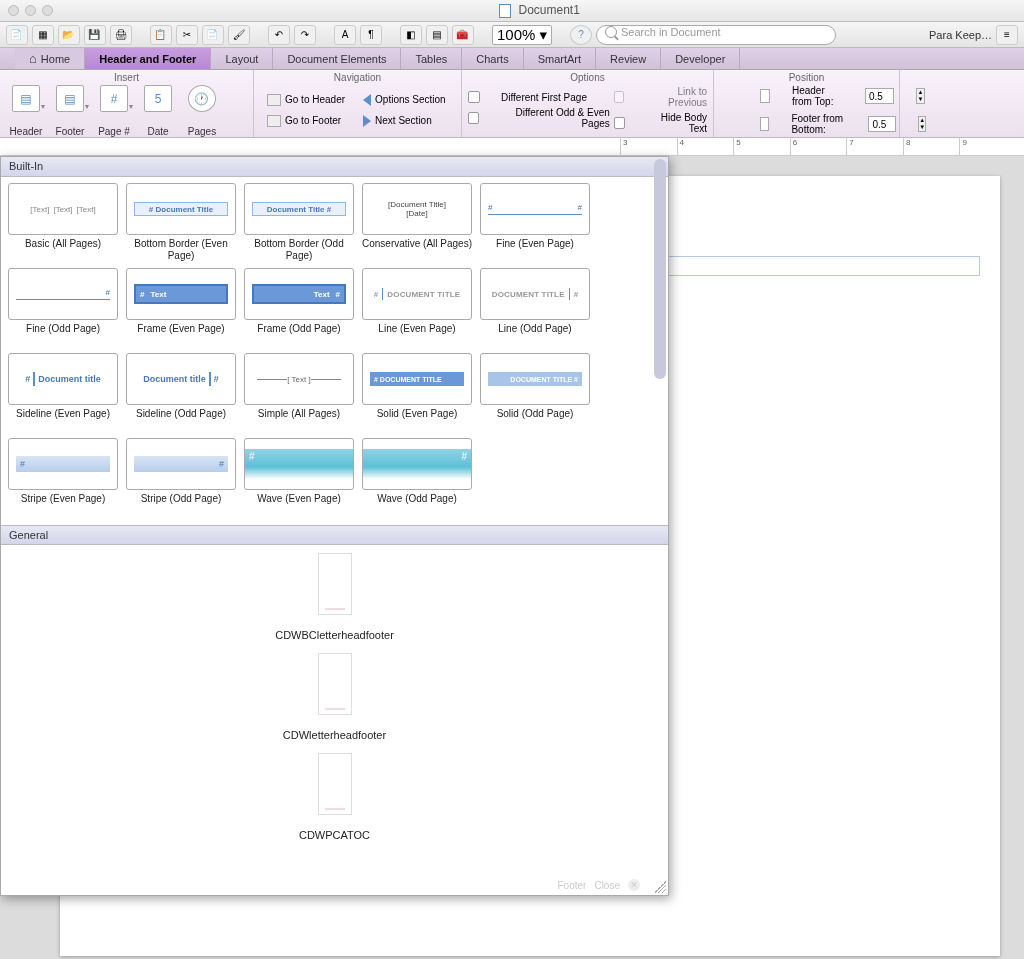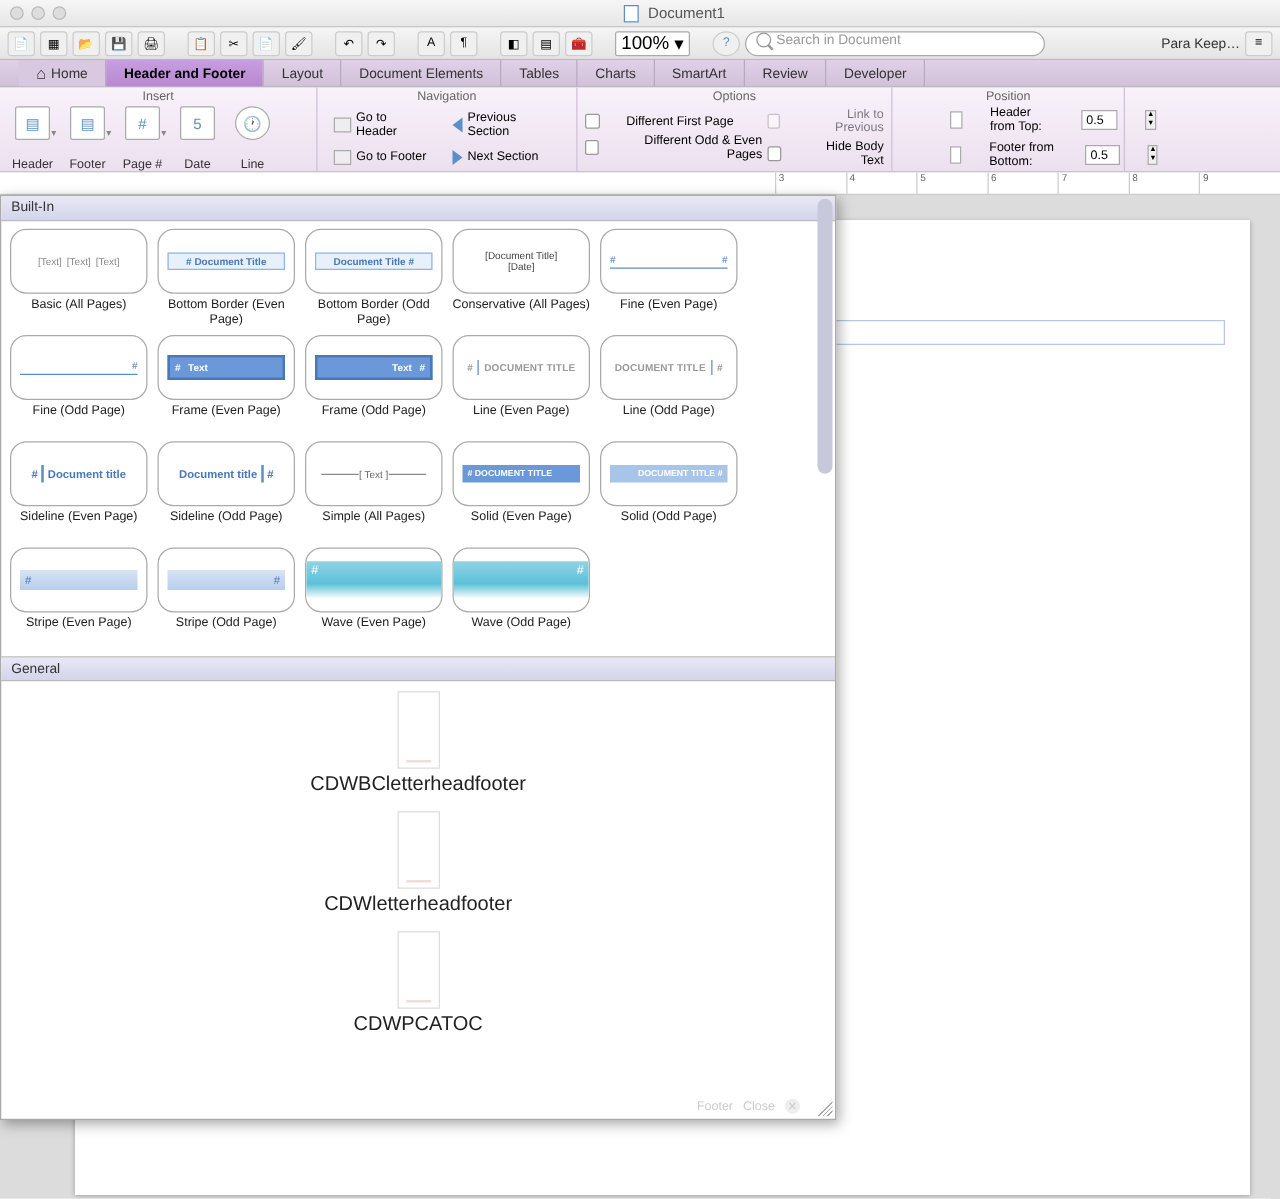--- a/index.html
+++ b/index.html
@@ -60,21 +60,21 @@
 
 .doc-area { position:absolute; top:156px; left:0; right:0; bottom:0; background:#dcdcdc; overflow:hidden; }
 .page { position:absolute; left:60px; top:20px; width:940px; height:780px; background:#fff; box-shadow:0 1px 4px rgba(0,0,0,0.3); }
 .page-hf { position:absolute; left:120px; top:80px; right:20px; height:20px; border:1px solid #b6c8e6; }
 
 
 .gallery { position:absolute; left:0; top:156px; width:669px; height:740px; background:#fff; border:1px solid #aaa; box-shadow:2px 3px 10px rgba(0,0,0,0.35); }
 .gal-header { height:20px; background:linear-gradient(#e8e8f4,#d4d4ec); border-bottom:1px solid #bbb; font-size:11px; color:#333; padding:3px 8px; }
 .gal-body { padding:6px; display:grid; grid-template-columns:repeat(5, 112px); gap:6px 6px; align-content:start; }
 .gitem { display:flex; flex-direction:column; align-items:center; }
-.thumb { width:110px; height:52px; border:1px solid #aaa; border-radius:13px; background:#fff; display:flex; align-items:center; justify-content:center; font-size:9px; color:#5a8fc8; position:relative; overflow:hidden; padding:4px; }
+.thumb { width:110px; height:52px; border:1px solid #aaa; border-radius:3px; background:#fff; display:flex; align-items:center; justify-content:center; font-size:9px; color:#5a8fc8; position:relative; overflow:hidden; padding:4px; }
 .glabel { font-size:10px; color:#222; text-align:center; margin-top:3px; line-height:12px; min-height:24px; }
 
 
 .t-basic { gap:4px; color:#888; }
 .t-basic span { font-size:8px; }
 .t-bbe { flex-direction:column; gap:0; }
 .t-bbe .bar,.t-bbo .bar { width:94px; height:14px; border:1px solid #8fb6e6; background:#e8f0fb; display:flex; align-items:center; justify-content:center; font-size:8px; font-weight:bold; color:#4878b8; }
 .t-bbo { flex-direction:column; gap:0; }
 .t-cons { flex-direction:column; color:#444; font-size:8px; }
 .t-fine .line, .t-fineo .line { width:94px; height:12px; border-bottom:1px solid #5a8fc8; text-align:right; color:#4878b8; font-size:8px; }
@@ -91,21 +91,21 @@
 .t-solid .bar { width:94px; height:14px; background:#6a98d8; color:#fff; font-size:7px; font-weight:bold; display:flex; align-items:center; padding:0 4px; }
 .t-solid2 .bar { background:#a8c4e8; }
 .t-stripe .bar { width:94px; height:16px; background:linear-gradient(#d8e4f4,#b8cceb); color:#4878b8; font-size:9px; display:flex; align-items:center; padding:0 4px; }
 .t-wave .bar { width:100%; height:30px; background:linear-gradient(180deg,#8fd4e4 0%,#5cc0d8 60%,#fff 100%); color:#fff; font-size:10px; padding:2px 4px; }
 
 .gal-header2 { height:20px; background:linear-gradient(#e8e8f4,#d4d4ec); border-top:1px solid #bbb; border-bottom:1px solid #bbb; font-size:11px; color:#333; padding:3px 8px; margin-top:2px; }
 .general-list { padding:8px; display:flex; flex-direction:column; align-items:center; gap:12px; height:360px; overflow:hidden; }
 .genitem { width:260px; display:flex; flex-direction:column; align-items:center; }
 .genthumb { width:34px; height:62px; background:#fff; border:1px solid #ddd; position:relative; }
 .genthumb:after { content:""; position:absolute; bottom:4px; left:6px; right:6px; height:2px; background:#d8a8a8; opacity:0.4; }
-.genlabel { font-size:16px; color:#222; margin-top:4px; }
+.genlabel { font-size:11px; color:#222; margin-top:14px; }
 
 .gal-scrollbar { position:absolute; right:2px; top:2px; bottom:18px; width:12px; }
 .gal-scroll-thumb { position:absolute; top:0; width:12px; height:220px; background:#c8c8dc; border-radius:6px; }
 .gal-resize { position:absolute; right:2px; bottom:2px; width:12px; height:12px; background:
   linear-gradient(135deg, transparent 50%, #aaa 50%, #aaa 55%, transparent 55%, transparent 65%, #aaa 65%, #aaa 70%, transparent 70%, transparent 80%, #aaa 80%, #aaa 85%, transparent 85%); }
 .gal-footer { position:absolute; right:28px; bottom:4px; font-size:10px; color:#ccc; display:flex; align-items:center; gap:8px; }
 .gal-footer .x { width:12px; height:12px; border-radius:50%; background:#eee; display:inline-flex; align-items:center; justify-content:center; font-size:9px; }
 </style>
 </head>
 <body>
@@ -204,41 +204,41 @@
       <div class="bigbtn">
           <div class="ico menu">#</div>
           <div class="lbl">Page #</div>
         </div>
       <div class="bigbtn">
           <div class="ico">5</div>
           <div class="lbl">Date</div>
         </div>
       <div class="bigbtn">
           <div class="ico" style="border-radius:50%">🕐</div>
-          <div class="lbl">Line</div>
+          <div class="lbl">Pages</div>
         </div>
     </div>
   </div>
   <div class="rgroup" style="width:208px">
     <div class="group-title">Navigation</div>
     <div class="group-body">
       <div class="navcol">
         <div class="navbtn">
             <span class="sq"></span>
             <span>Go to Header</span>
           </div>
         <div class="navbtn">
             <span class="sq"></span>
             <span>Go to Footer</span>
           </div>
       </div>
       <div class="navcol">
         <div class="navbtn">
             <span class="tri left"></span>
-            <span>Previous Section</span>
+            <span>Options Section</span>
           </div>
         <div class="navbtn">
             <span class="tri right"></span>
             <span>Next Section</span>
           </div>
       </div>
     </div>
   </div>
   <div class="rgroup" style="width:252px">
     <div class="group-title">Options</div>

